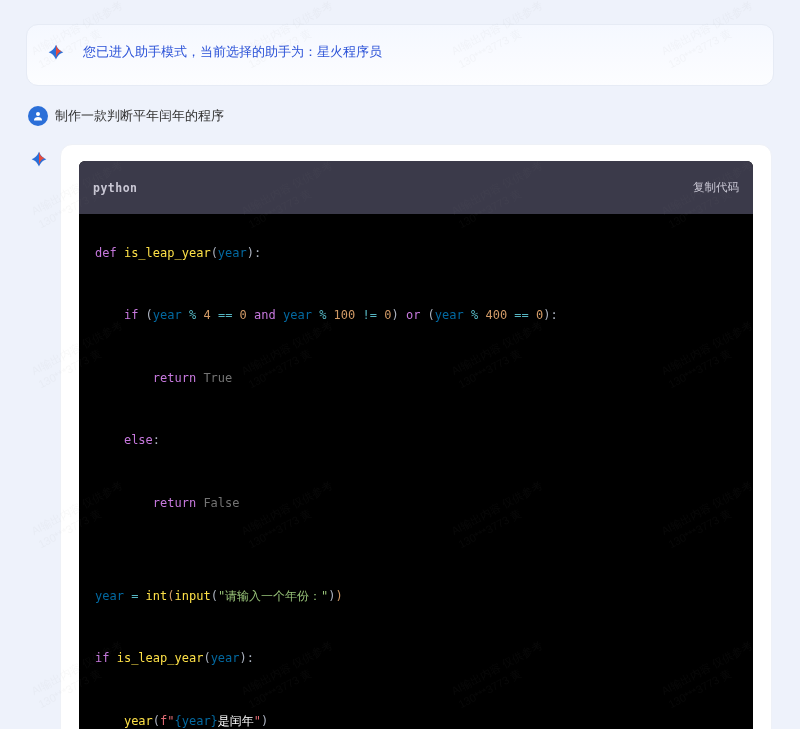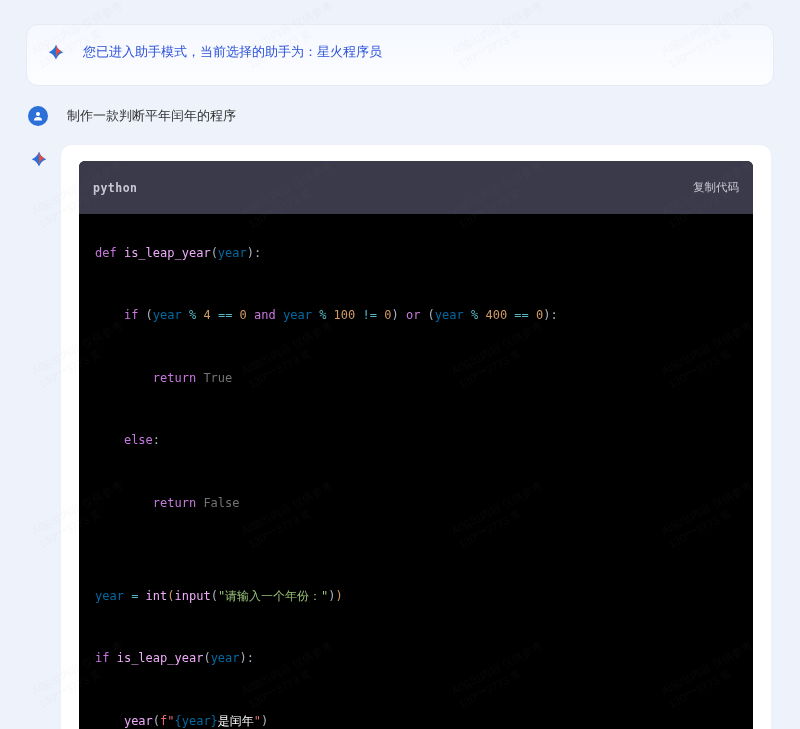--- a/index.html
+++ b/index.html
@@ -43,21 +43,21 @@
       left: 18px;
       top: 18px;
       width: 22px;
       height: 22px;
     }
     .intro-line1 { color: #2b52d8; font-size: 13px; margin-bottom: 6px; }
     .intro-line2 { color: #555; font-size: 13px; }
     .user-row {
       display: flex;
       align-items: center;
-      gap: 19px;
+      gap: 7px;
       margin: 0 2px 18px 2px;
     }
     .user-avatar {
       width: 20px;
       height: 20px;
       border-radius: 50%;
       background: #2b6fd8;
       display: flex;
       align-items: center;
       justify-content: center;
@@ -104,21 +104,21 @@
     .copy-btn { cursor: pointer; color: #c9c7d4; }
     .code-content {
       padding: 24px 16px 26px 16px;
       color: #ccc;
       line-height: 2.6;
       white-space: pre;
       font-family: monospace;
       overflow-x: auto;
     }
     .tk-kw { color: #c678dd; }
-    .tk-fn { color: #f0abfc; text-align: right; }
+    .tk-fn { color: #fde047; text-align: right; }
     .tk-var { color: #0369a1; }
     .tk-op { color: #56b6c2; }
     .tk-num { color: #d19a66; }
     .tk-bool { color: #737373; }
     .tk-str { color: #98c379; }
     .tk-punc { color: #abb2bf; }
     .tk-paren { color: #d19a66; }
     .tk-fstr { color: #e06c75; }
     .tk-white { color: #fff; }
   </style>

